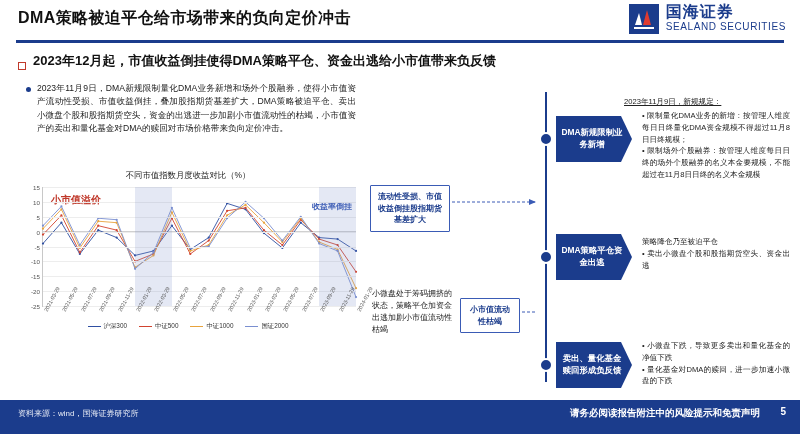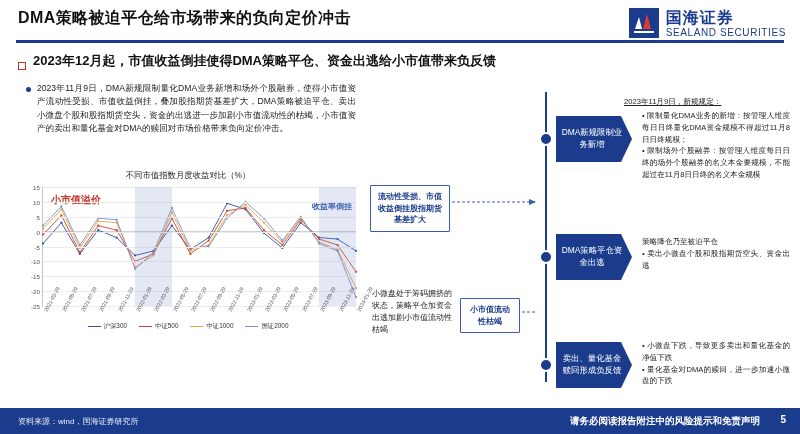--- a/index.html
+++ b/index.html
@@ -23,21 +23,21 @@
     font-size:16px; font-weight:bold; color:#111;
     letter-spacing:0.4px;
     text-align:center;
   }
   .header-rule {
     position:absolute; left:16px; top:40px; width:768px; height:2.5px;
     background:#1b3c8c;
   }
   .logo-wrap {
     position:absolute; right:14px; top:4px; height:34px;
-    display:flex; align-items:flex-end; gap:7px;
+    display:flex; align-items:flex-start; gap:7px;
   }
   .logo-mark {
     width:30px; height:30px; position:relative;
   }
   .logo-mark svg { display:block; }
   .logo-text { line-height:1.05; }
   .logo-cn {
     font-size:16px; font-weight:bold; color:#1b3c8c; letter-spacing:1px;
   }
   .logo-en {
@@ -128,33 +128,33 @@
   .tl-line {
     position:absolute; left:545px; top:92px; width:2px; height:290px;
     background:#1b3c8c;
   }
   .tl-node {
     position:absolute; left:539px; width:14px; height:14px;
     border-radius:50%; background:#1b3c8c; border:2px solid #ffffff;
   }
   .chev {
     position:absolute; height:46px; background:#1b3c8c; color:#fff;
-    font-size:8.4px; font-weight:normal; line-height:1.4;
+    font-size:8.4px; font-weight:bold; line-height:1.4;
     display:flex; align-items:center; justify-content:center; text-align:center;
     padding:0 8px 0 4px;
     clip-path: polygon(0 0, calc(100% - 11px) 0, 100% 50%, calc(100% - 11px) 100%, 0 100%);
   }
   .tl-text {
     position:absolute; font-size:7.6px; color:#222; line-height:1.55;
     text-align:justify;
   }
 
   
   .footer {
-    position:absolute; left:0; bottom:0; width:800px; height:26px;
+    position:absolute; left:0; bottom:0; width:800px; height:34px;
     background:#1b3c8c; color:#fff;
   }
   .footer-left {
     position:absolute; left:18px; top:8px; font-size:8px; color:#e8ecf6;
   }
   .footer-right {
     position:absolute; right:40px; top:7px; font-size:9.5px; font-weight:bold;
   }
   .footer-page {
     position:absolute; right:14px; top:6px; font-size:10px; font-weight:bold;

